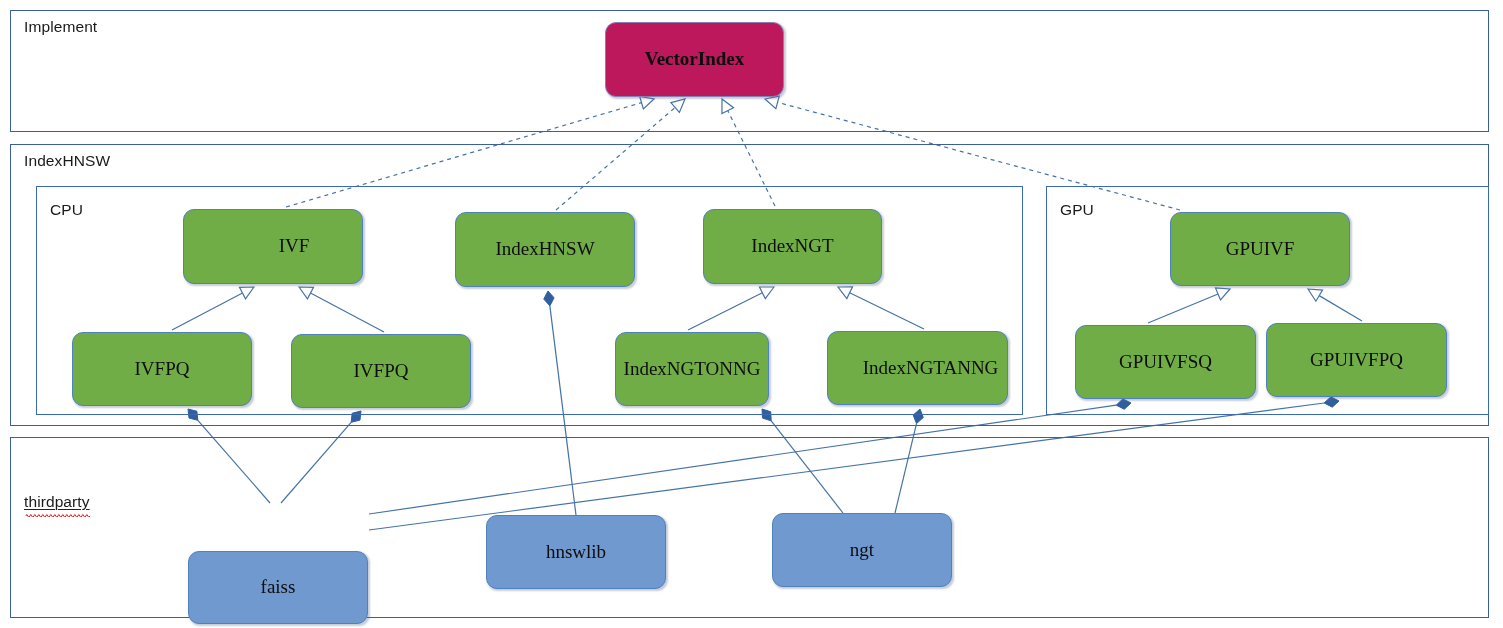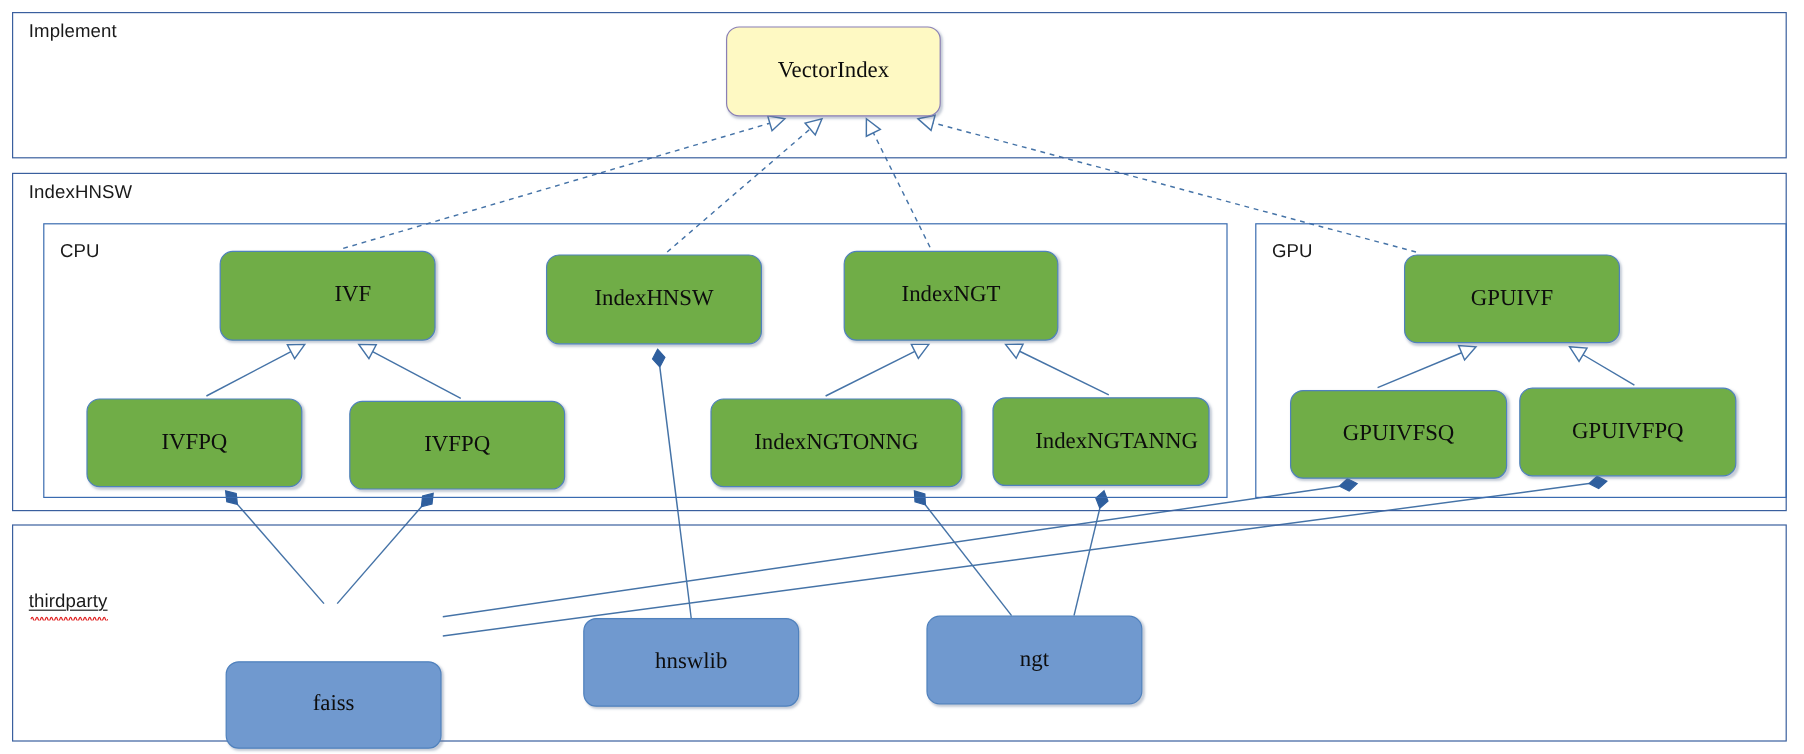--- a/index.html
+++ b/index.html
@@ -58,22 +58,23 @@
     justify-content: center;
     font-family: "Liberation Serif", serif;
     font-size: 19px;
     color: #0d0d0d;
     text-align: center;
     line-height: 1.1;
     box-shadow: 1.5px 1.5px 2px rgba(90,110,140,0.35);
     user-select: none;
   }
   .node.iface {
-    background: #fef9c3;
+    background: #be185d;
     border-color: #8a7fb5;
+    font-weight: bold;
   }
   .node.cls {
     background: #70ad47;
     border-color: #4f81bd;
   }
   .node.lib {
     background: #7099cf;
     border-color: #4f81bd;
   }
   
@@ -142,21 +143,21 @@
           <path d="M0 4 q 1 -3 2 0 q 1 3 2 0 q 1 -3 2 0 q 1 3 2 0 q 1 -3 2 0 q 1 3 2 0 q 1 -3 2 0 q 1 3 2 0 q 1 -3 2 0 q 1 3 2 0 q 1 -3 2 0 q 1 3 2 0 q 1 -3 2 0 q 1 3 2 0 q 1 -3 2 0 q 1 3 2 0 q 1 -3 2 0 q 1 3 2 0 q 1 -3 2 0 q 1 3 2 0 q 1 -3 2 0 q 1 3 2 0 q 1 -3 2 0 q 1 3 2 0 q 1 -3 2 0 q 1 3 2 0 q 1 -3 2 0 q 1 3 2 0 q 1 -3 2 0 q 1 3 2 0 q 1 -3 2 0 q 1 3 2 0" fill="none" stroke="#e02020" stroke-width="1"></path>
         </svg></div>
     </div>
   <div id="node-layer">
       <div class="node iface" style="left: 605px; top: 22px; width: 179px; height: 75px;">VectorIndex</div>
       <div class="node cls" style="left: 183px; top: 209px; width: 180px; height: 75px; padding-left: 42px;">IVF</div>
       <div class="node cls" style="left: 455px; top: 212px; width: 180px; height: 75px;">IndexHNSW</div>
       <div class="node cls" style="left: 703px; top: 209px; width: 179px; height: 75px;">IndexNGT</div>
       <div class="node cls" style="left: 72px; top: 332px; width: 180px; height: 74px;">IVFPQ</div>
       <div class="node cls" style="left: 291px; top: 334px; width: 180px; height: 74px;">IVFPQ</div>
-      <div class="node cls" style="left: 592px; top: 332px; width: 210px; height: 74px;">IndexNGTONNG</div>
+      <div class="node cls" style="left: 615px; top: 332px; width: 154px; height: 74px;">IndexNGTONNG</div>
       <div class="node cls" style="left: 827px; top: 331px; width: 181px; height: 74px; padding-left: 26px;">IndexNGTANNG</div>
       <div class="node cls" style="left: 1170px; top: 212px; width: 180px; height: 74px;">GPUIVF</div>
       <div class="node cls" style="left: 1063px; top: 325px; width: 181px; height: 74px; margin-left: 12px;">GPUIVFSQ</div>
       <div class="node cls" style="left: 1266px; top: 323px; width: 181px; height: 74px;">GPUIVFPQ</div>
       <div class="node lib" style="left: 188px; top: 503px; width: 180px; height: 73px; margin-top: 48px;">faiss</div>
       <div class="node lib" style="left: 486px; top: 515px; width: 180px; height: 74px;">hnswlib</div>
       <div class="node lib" style="left: 772px; top: 513px; width: 180px; height: 74px;">ngt</div>
     </div>
 
 </div>

